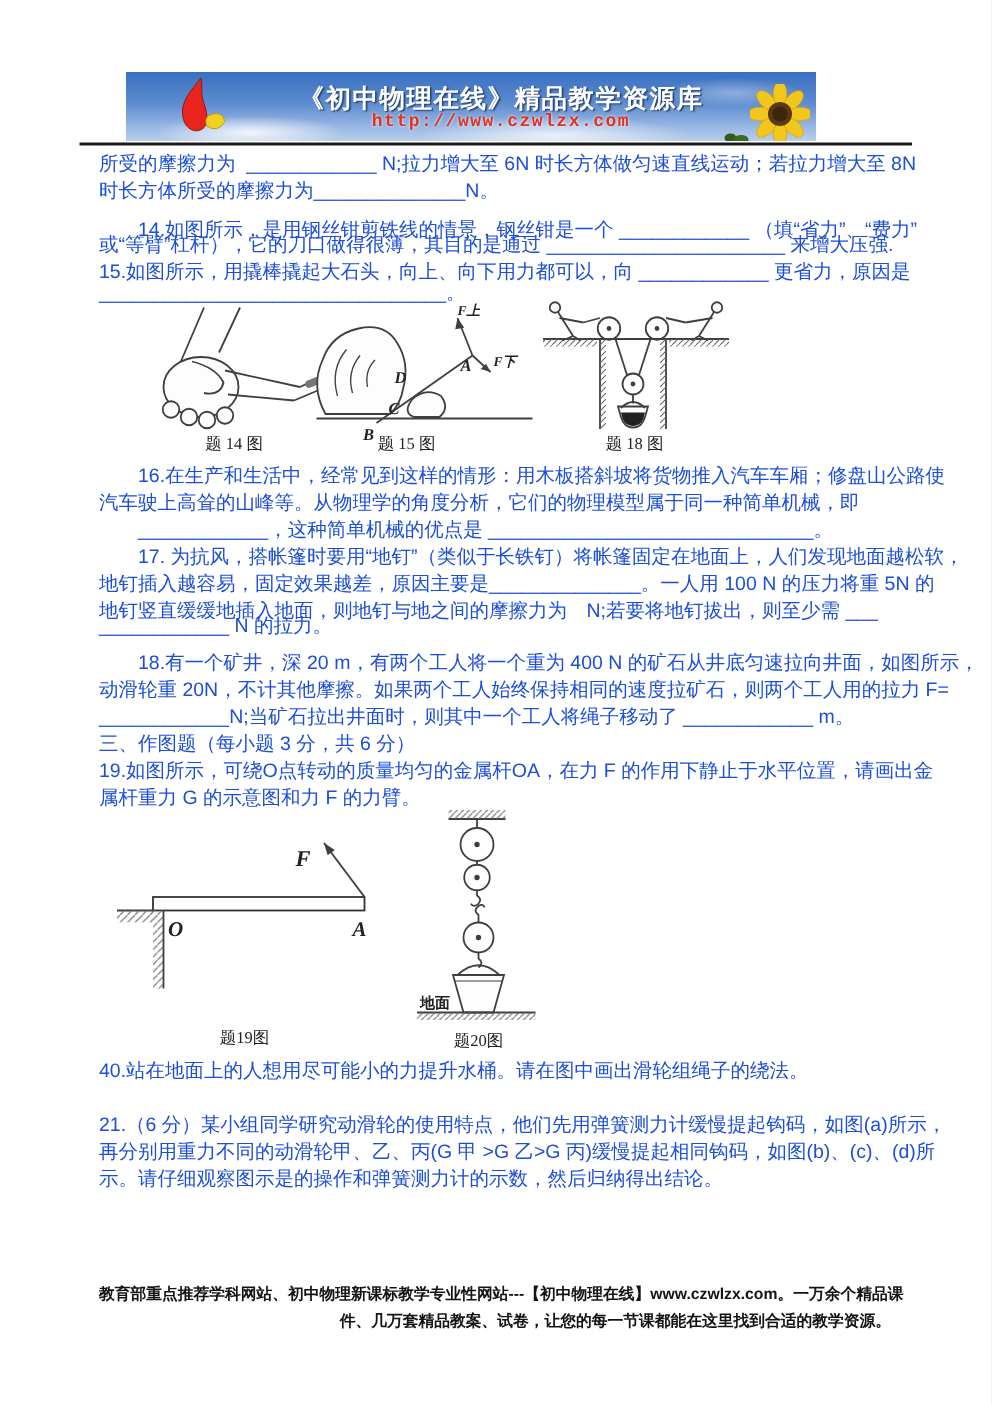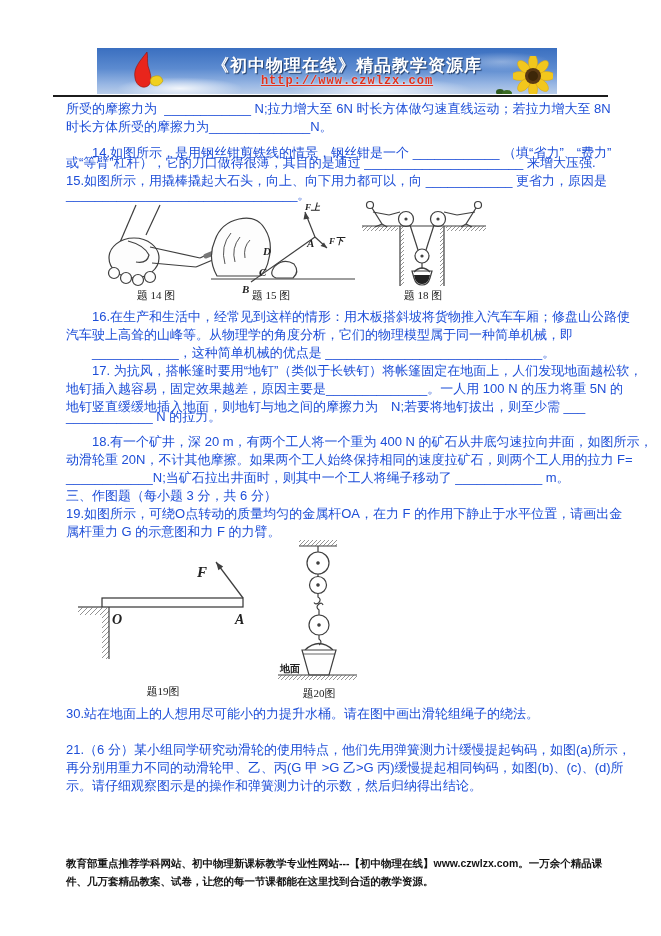--- a/index.html
+++ b/index.html
@@ -1,46 +1,46 @@
 <!DOCTYPE html>
 <html><head>
 <meta charset="utf-8">
 <title>《初中物理在线》精品教学资源库</title>
 <style>
   html,body{margin:0;padding:0;background:#e9e9e9;}
   .page{position:relative;width:661px;height:936px;background:#ffffff;margin:0 auto;
         font-family:"Liberation Sans","DejaVu Sans",sans-serif;color:#1a1a1a;overflow:hidden;}
   
-  .banner{position:absolute;left:97px;top:48px;width:460px;height:46px;overflow:hidden;
+  .banner{position:absolute;left:84px;top:48px;width:460px;height:46px;overflow:hidden;
     background-image:
       radial-gradient(ellipse 90px 16px at 18% 88%, rgba(255,255,255,.85), rgba(255,255,255,0) 70%),
       radial-gradient(ellipse 130px 18px at 62% 92%, rgba(255,255,255,.75), rgba(255,255,255,0) 70%),
       radial-gradient(ellipse 70px 14px at 88% 30%, rgba(255,255,255,.35), rgba(255,255,255,0) 70%),
       linear-gradient(180deg,#3a6fc0 0%,#5c8bd0 45%,#9ab8e4 80%,#b9cde9 100%);}
   .banner-title{position:absolute;left:90px;top:6px;width:320px;text-align:center;
     font-family:"Liberation Serif","DejaVu Serif",serif;font-weight:bold;font-size:17px;
     color:#ffffff;letter-spacing:1px;text-shadow:1px 1px 1px #1f3least;text-shadow:1px 1px 1px #1f3a66;white-space:nowrap;}
   .banner-url{position:absolute;left:90px;top:26px;width:320px;text-align:center;
     font-family:"Liberation Mono","DejaVu Sans Mono",monospace;font-weight:bold;font-size:12px;
-    color:#e0321e;text-shadow:0 0 2px rgba(255,255,255,.9);letter-spacing:1px;white-space:nowrap;text-decoration:underline;}
+    color:#e0321e;text-shadow:0 0 2px rgba(255,255,255,.9);letter-spacing:1px;white-space:nowrap;}
   .logo{position:absolute;left:28px;top:3px;}
   .sunflower{position:absolute;right:4px;top:8px;}
   .plant{position:absolute;right:44px;top:36px;}
   .rule{position:absolute;left:53px;top:95px;width:555px;height:2px;background:#1c1c1c;}
   
   .ln{position:absolute;left:66px;width:530px;font-size:13px;line-height:17px;
       white-space:pre;color:#1d4ed8;}
   
   .fig{position:absolute;}
   .figcap{font-family:"Liberation Serif","DejaVu Serif",serif;font-size:11px;fill:#222222;}
   .sk{stroke:#3f3f3f;fill:none;stroke-width:1.2;}
   .lbl{font-family:"Liberation Serif","DejaVu Serif",serif;font-style:italic;font-weight:bold;fill:#222;}
   
   .foot{position:absolute;left:66px;width:528px;font-size:10.5px;font-weight:bold;
-        line-height:17px;color:#141414;white-space:pre;}
+        line-height:17px;color:#141414;white-space:pre;text-align:right;}
 </style>
 </head>
 <body>
 
 <div class="page">
 
   <div class="banner">
     <svg class="logo" width="44" height="42" viewBox="0 0 44 42">
       <path d="M22,1 C15,10 8,17 10,27 C11,35 19,39 24,34 C28,29 25,21 23,15 C22,10 23,5 22,1 Z" fill="#e8251c" stroke="#8f1008" stroke-width="0.6"></path>
       <path d="M27,26 Q36,22 38,30 Q33,38 26,33 Q24,29 27,26 Z" fill="#f0d020" stroke="#b99b05" stroke-width="0.6"></path>
@@ -218,21 +218,21 @@
       <path d="M30,112 Q44,99 58,112"></path>
       <path d="M27,112 L61,112 L54,137 L34,137 Z" fill="#fefefe"></path>
       <path d="M28,116 L60,116" stroke-width="0.8"></path>
       <path d="M3,137 L82,137"></path>
       <rect x="3" y="137" width="79" height="5" fill="url(#h20)" stroke="none"></rect>
     </g>
     <text x="5" y="134" font-size="10" font-weight="bold" fill="#222">地面</text>
     <text class="figcap" x="44" y="159" text-anchor="middle">题20图</text>
   </svg>
 
-  <div class="ln" style="top:705px">30.站在地面上的人想用尽可能小的力提升水桶。请在图中画出滑轮组绳子的绕法。</div>
+  <div class="ln" style="top:705px">40.站在地面上的人想用尽可能小的力提升水桶。请在图中画出滑轮组绳子的绕法。</div>
   <div class="ln" style="top:741px">21.（6 分）某小组同学研究动滑轮的使用特点，他们先用弹簧测力计缓慢提起钩码，如图(a)所示，</div>
   <div class="ln" style="top:759px">再分别用重力不同的动滑轮甲、乙、丙(G 甲 &gt;G 乙&gt;G 丙)缓慢提起相同钩码，如图(b)、(c)、(d)所</div>
   <div class="ln" style="top:777px">示。请仔细观察图示是的操作和弹簧测力计的示数，然后归纳得出结论。</div>
 
   <div class="foot" style="top:855px">教育部重点推荐学科网站、初中物理新课标教学专业性网站---【初中物理在线】www.czwlzx.com。一万余个精品课</div>
   <div class="foot" style="top:873px">件、几万套精品教案、试卷，让您的每一节课都能在这里找到合适的教学资源。</div>
 
 </div>
 
 </body></html>

